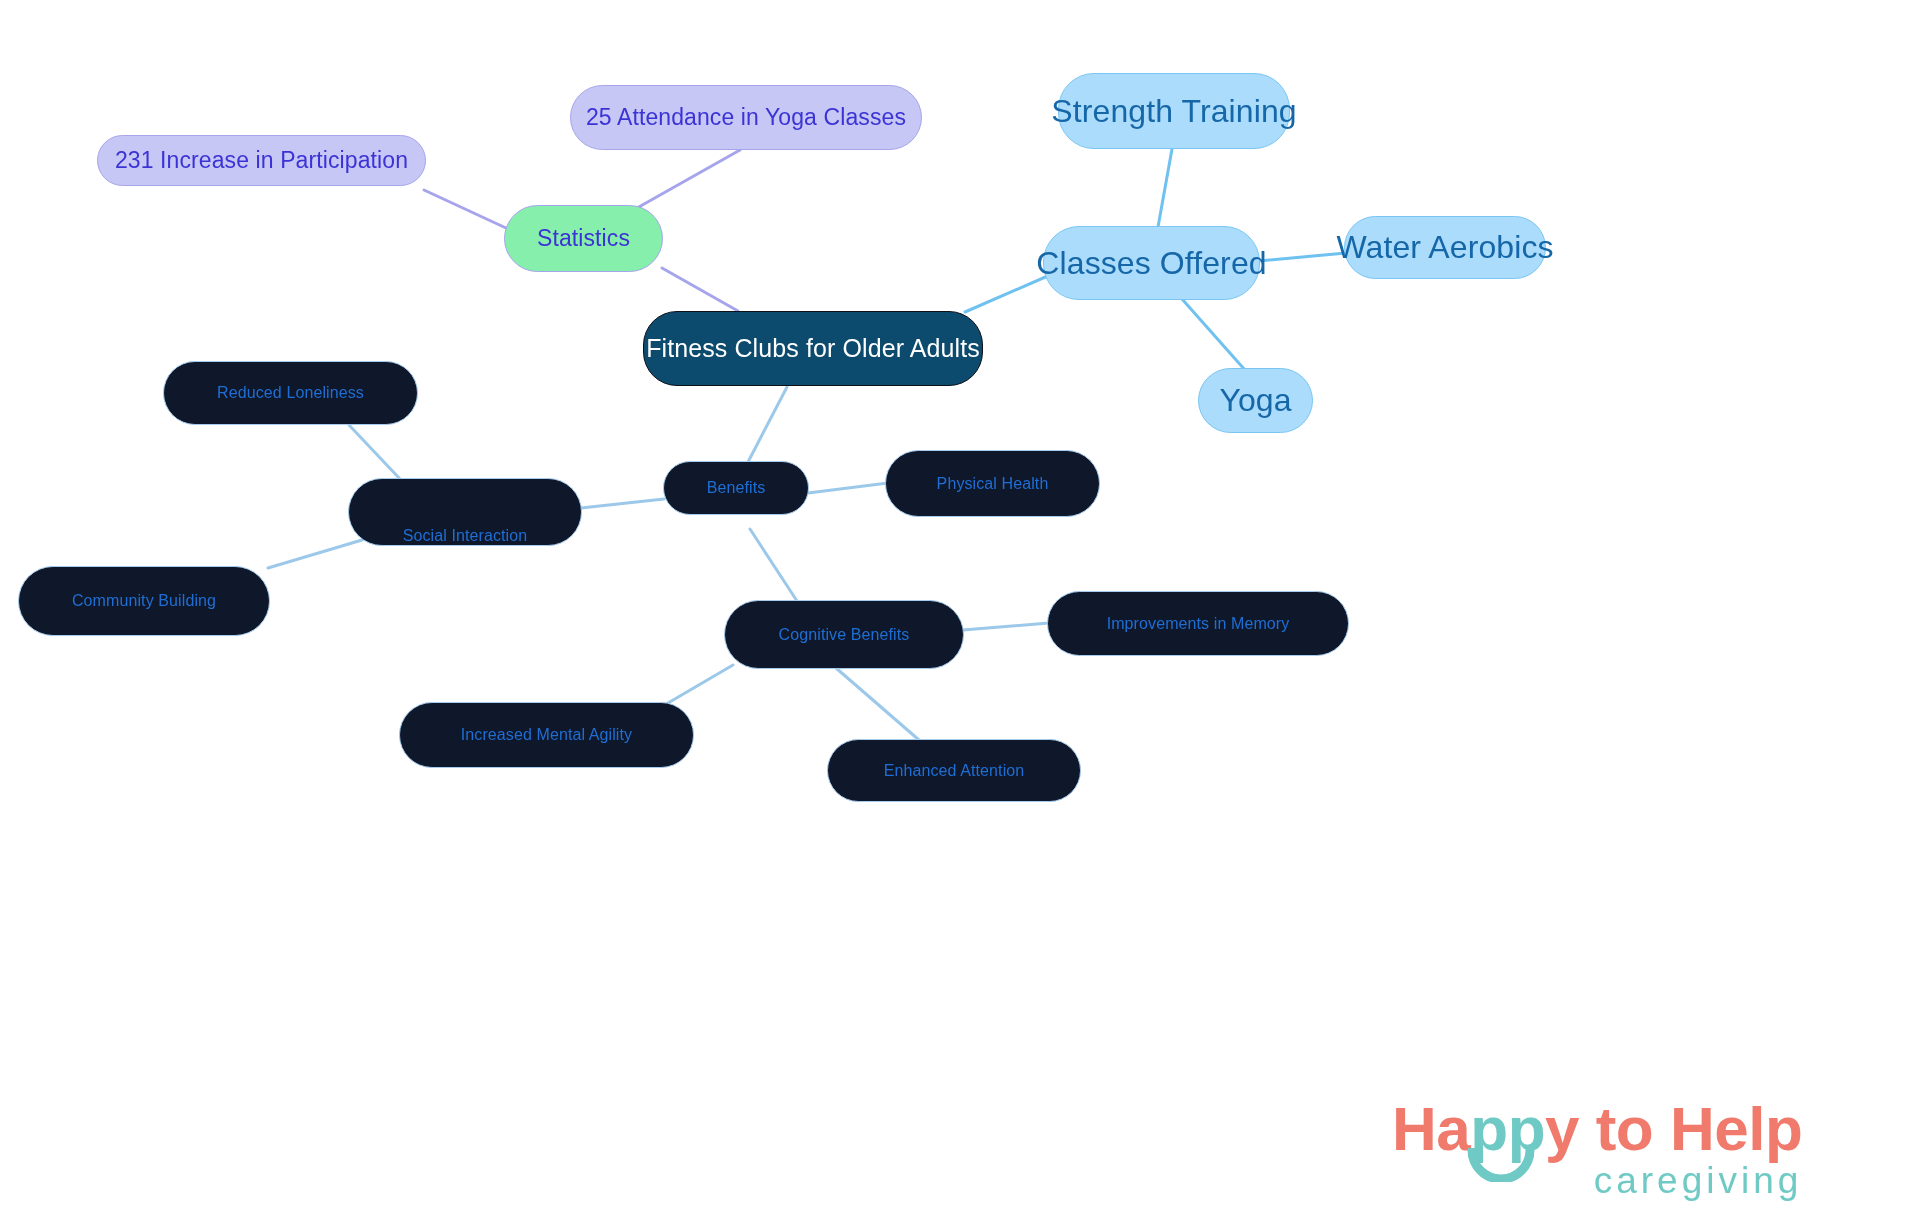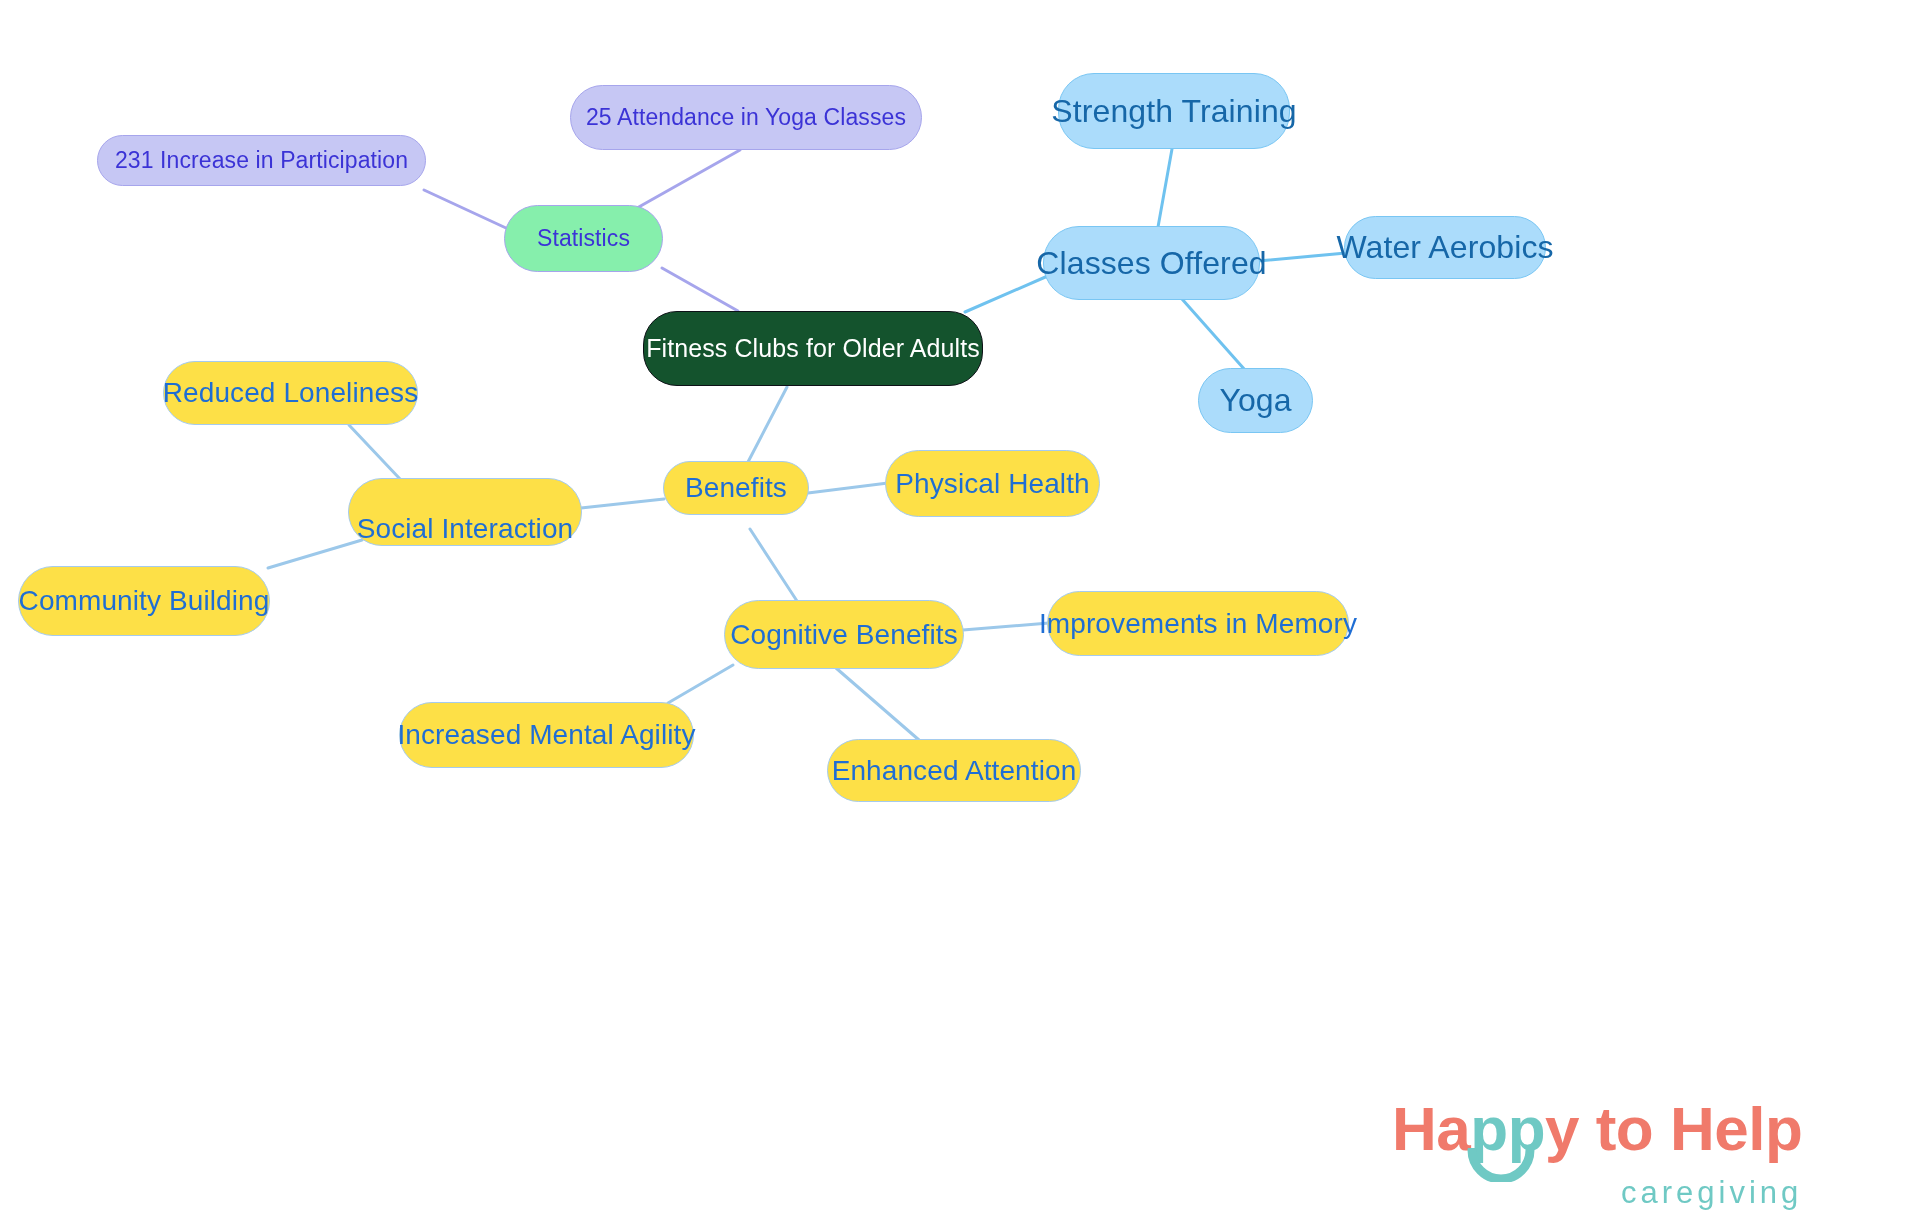--- a/index.html
+++ b/index.html
@@ -32,21 +32,21 @@
     display: flex;
     align-items: center;
     justify-content: center;
     text-align: center;
     border-style: solid;
     border-width: 1.5px;
     white-space: nowrap;
     letter-spacing: 0.1px;
   }
   .node-root {
-    background: #14532d;
+    background: #0c4a6e;
     border-color: #0d1117;
     color: #ffffff;
     font-size: 25px;
     border-radius: 34px;
   }
   .node-purple-branch {
     background: #86efac;
     border-color: #a6a5ec;
     color: #3b33d6;
     font-size: 23px;
@@ -60,43 +60,43 @@
     border-radius: 34px;
   }
   .node-blue-strong {
     background: #abdcfb;
     border-color: #79c6f3;
     color: #1667a8;
     font-size: 32px;
     border-radius: 36px;
   }
   .node-blue-soft {
-    background: #fde047;
+    background: #0f172a;
     border-color: #a5cbee;
     color: #1f6ed4;
-    font-size: 28px;
+    font-size: 16px;
     border-radius: 36px;
   }
   #logo {
     position: absolute;
     user-select: none;
   }
   .logo-main {
     font-size: 62px;
     font-weight: bold;
     letter-spacing: -0.5px;
     line-height: 1;
     white-space: nowrap;
   }
   .logo-sub {
-    font-size: 31px;
+    font-size: 37px;
     letter-spacing: 4px;
     line-height: 1;
     text-align: right;
-    margin-top: 17px;
+    margin-top: 2px;
   }
 </style>
 </head>
 <body>
 
 <div id="canvas">
 
   <svg id="edges" viewBox="0 0 1920 1215" width="1920" height="1215">
       <line x1="738" y1="311" x2="662" y2="268" stroke="#a6a5ec" stroke-width="3" stroke-linecap="round"></line>
       <line x1="506" y1="228" x2="424" y2="190" stroke="#a6a5ec" stroke-width="3" stroke-linecap="round"></line>

